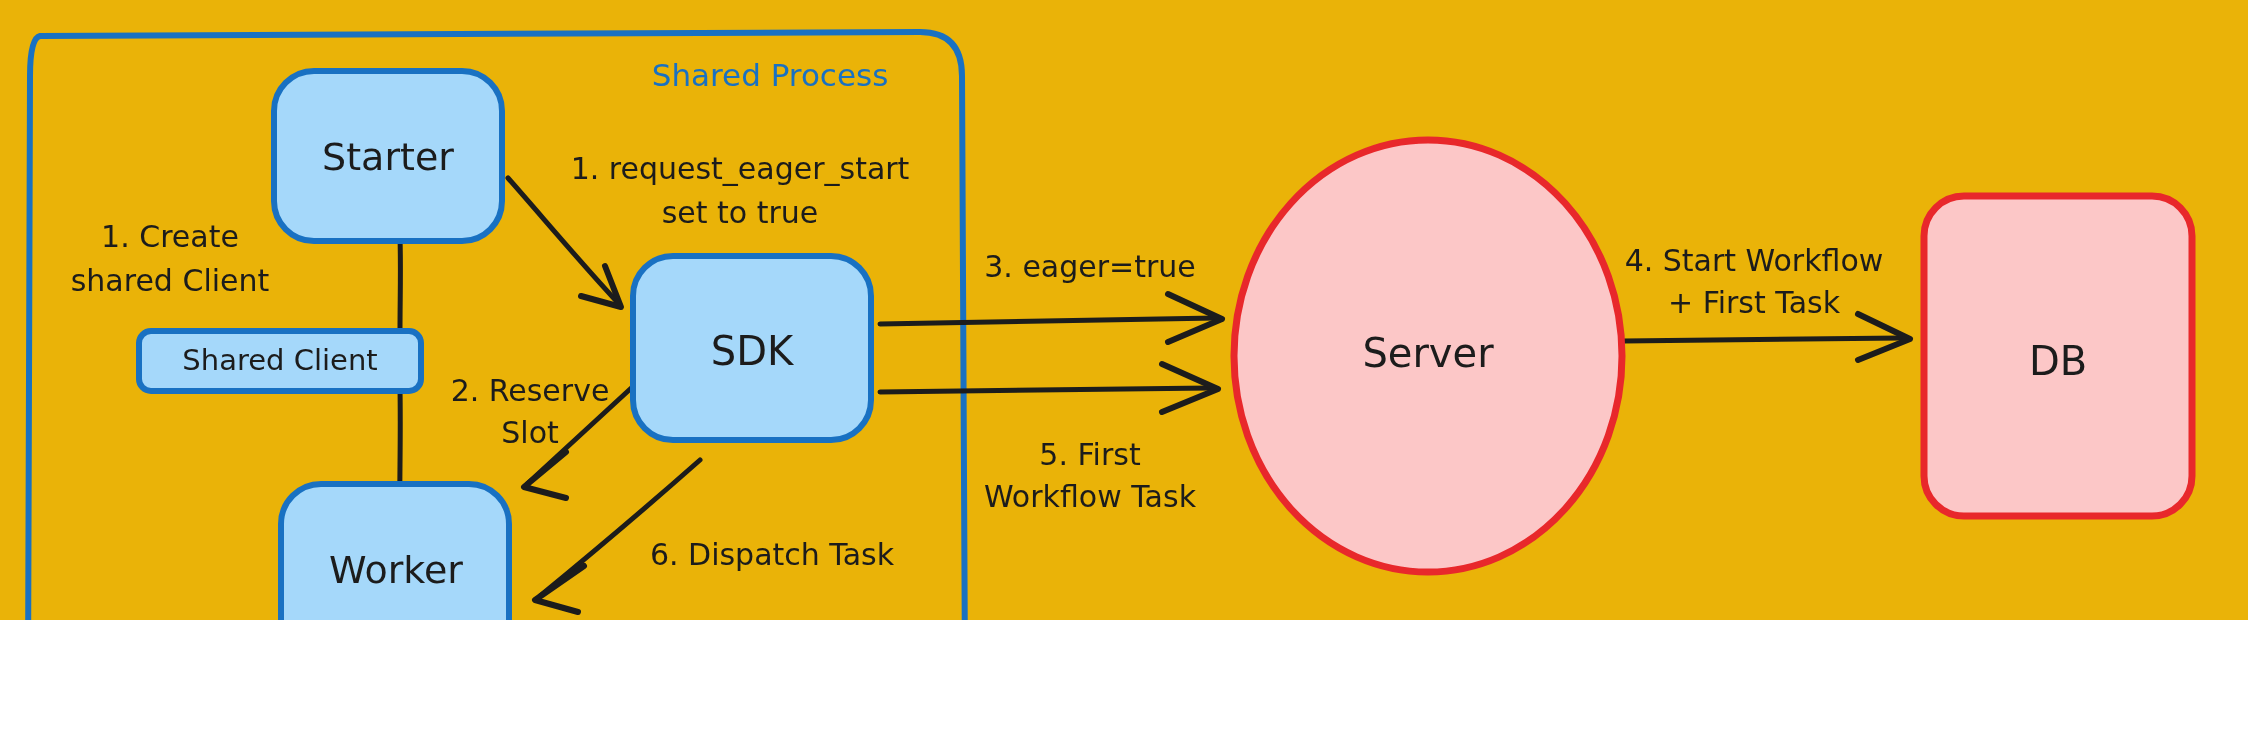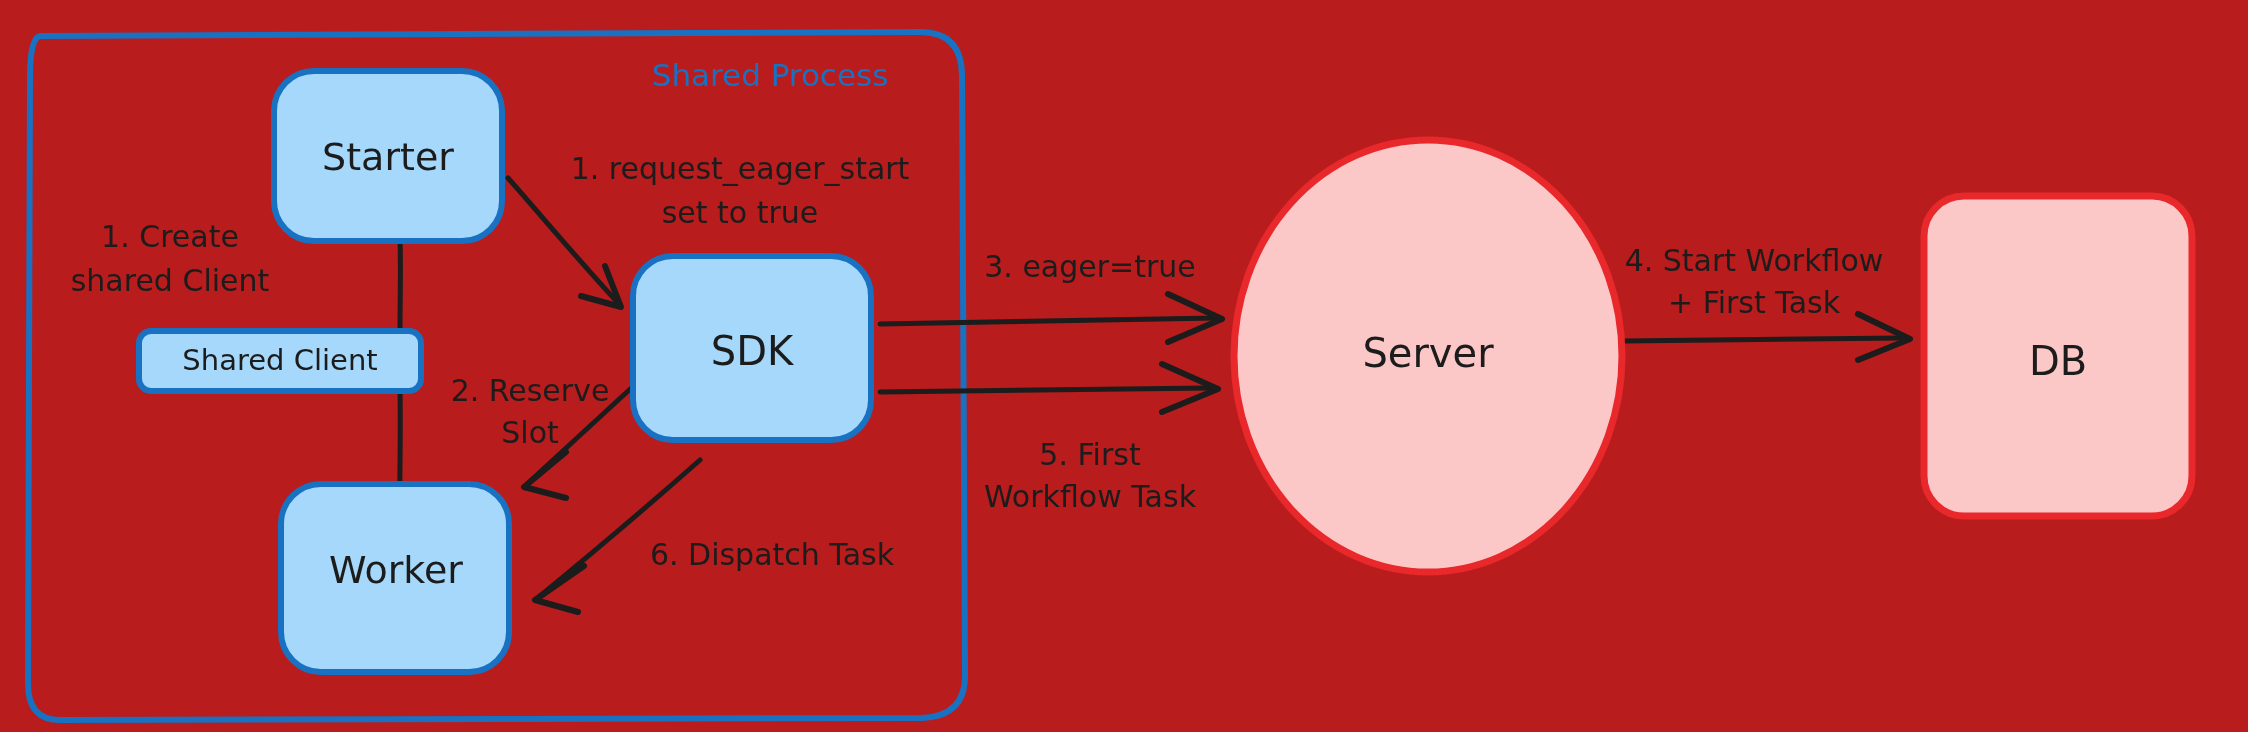--- a/index.html
+++ b/index.html
@@ -7,22 +7,22 @@
     margin: 0;
     padding: 0;
     background: #ffffff;
   }
   body {
     font-family: "DejaVu Sans", sans-serif;
   }
   #stage {
     position: relative;
     width: 2248px;
-    height: 732px;
-    background: #b91c1c;
+    height: 620px;
+    background: #eab308;
     overflow: hidden;
   }
   #diagram-svg {
     position: absolute;
     left: 0;
     top: 0;
     width: 2248px;
     height: 754px;
   }
   .node-label {

